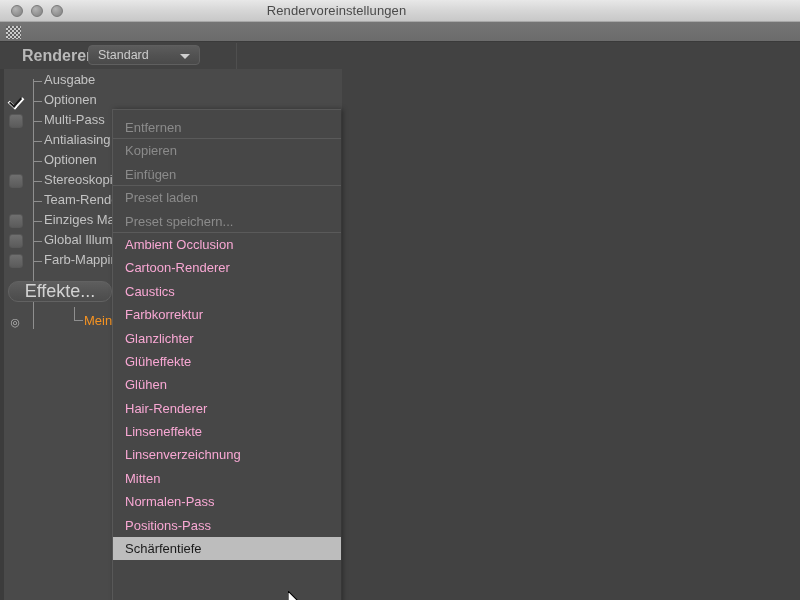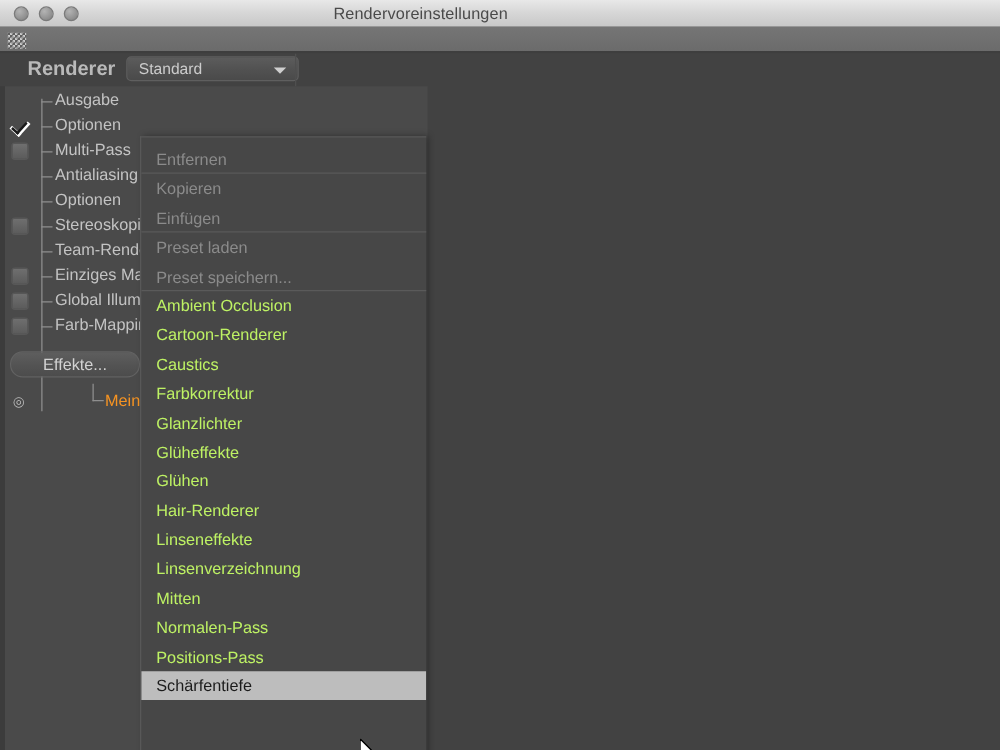--- a/index.html
+++ b/index.html
@@ -91,22 +91,22 @@
   }
   .renderer-label {
     position: absolute;
     left: 22px; top: 4px;
     font-size: 16px;
     font-weight: bold;
     color: #b9b9b9;
   }
   .renderer-select {
     position: absolute;
-    left: 101px; top: 2px;
-    width: 138px; height: 20px;
+    left: 88px; top: 2px;
+    width: 112px; height: 20px;
     background: linear-gradient(to bottom, #5c5c5c 0%, #525252 50%, #4a4a4a 100%);
     border: 1px solid #5f5f5f;
     border-radius: 4px;
     box-sizing: border-box;
   }
   .renderer-select .val {
     position: absolute;
     left: 9px; top: 2px;
     font-size: 12.5px;
     color: #cccccc;
@@ -217,21 +217,21 @@
   .fx-btn {
     position: absolute;
     left: 4px; top: 212px;
     width: 104px; height: 21px;
     background: linear-gradient(to bottom, #5e5e5e 0%, #545454 50%, #4c4c4c 100%);
     border: 1px solid #626262;
     border-radius: 10px;
     box-sizing: border-box;
     text-align: center;
     line-height: 19px;
-    font-size: 13px;
+    font-size: 18px;
     color: #d3d3d3;
   }
 
   
   .elbow {
     position: absolute;
     left: 70px; top: 238px;
     width: 1px; height: 14px;
     background: #8f8f8f;
   }
@@ -253,21 +253,21 @@
     box-shadow: 2px 0 5px rgba(0,0,0,0.35);
     box-sizing: border-box;
     overflow: hidden;
   }
   .mi {
     position: relative;
     height: 23.4px;
     line-height: 23.4px;
     padding-left: 12px;
     font-size: 13px;
-    color: #bef264;
+    color: #f9a8d4;
     white-space: nowrap;
     box-sizing: border-box;
   }
   .mi.disabled { color: #8b8b8b; }
   .mi.sep-after::after {
     content: "";
     position: absolute;
     left: 0; bottom: 0;
     width: 229px; height: 1px;
     background: #5a5a5a;

